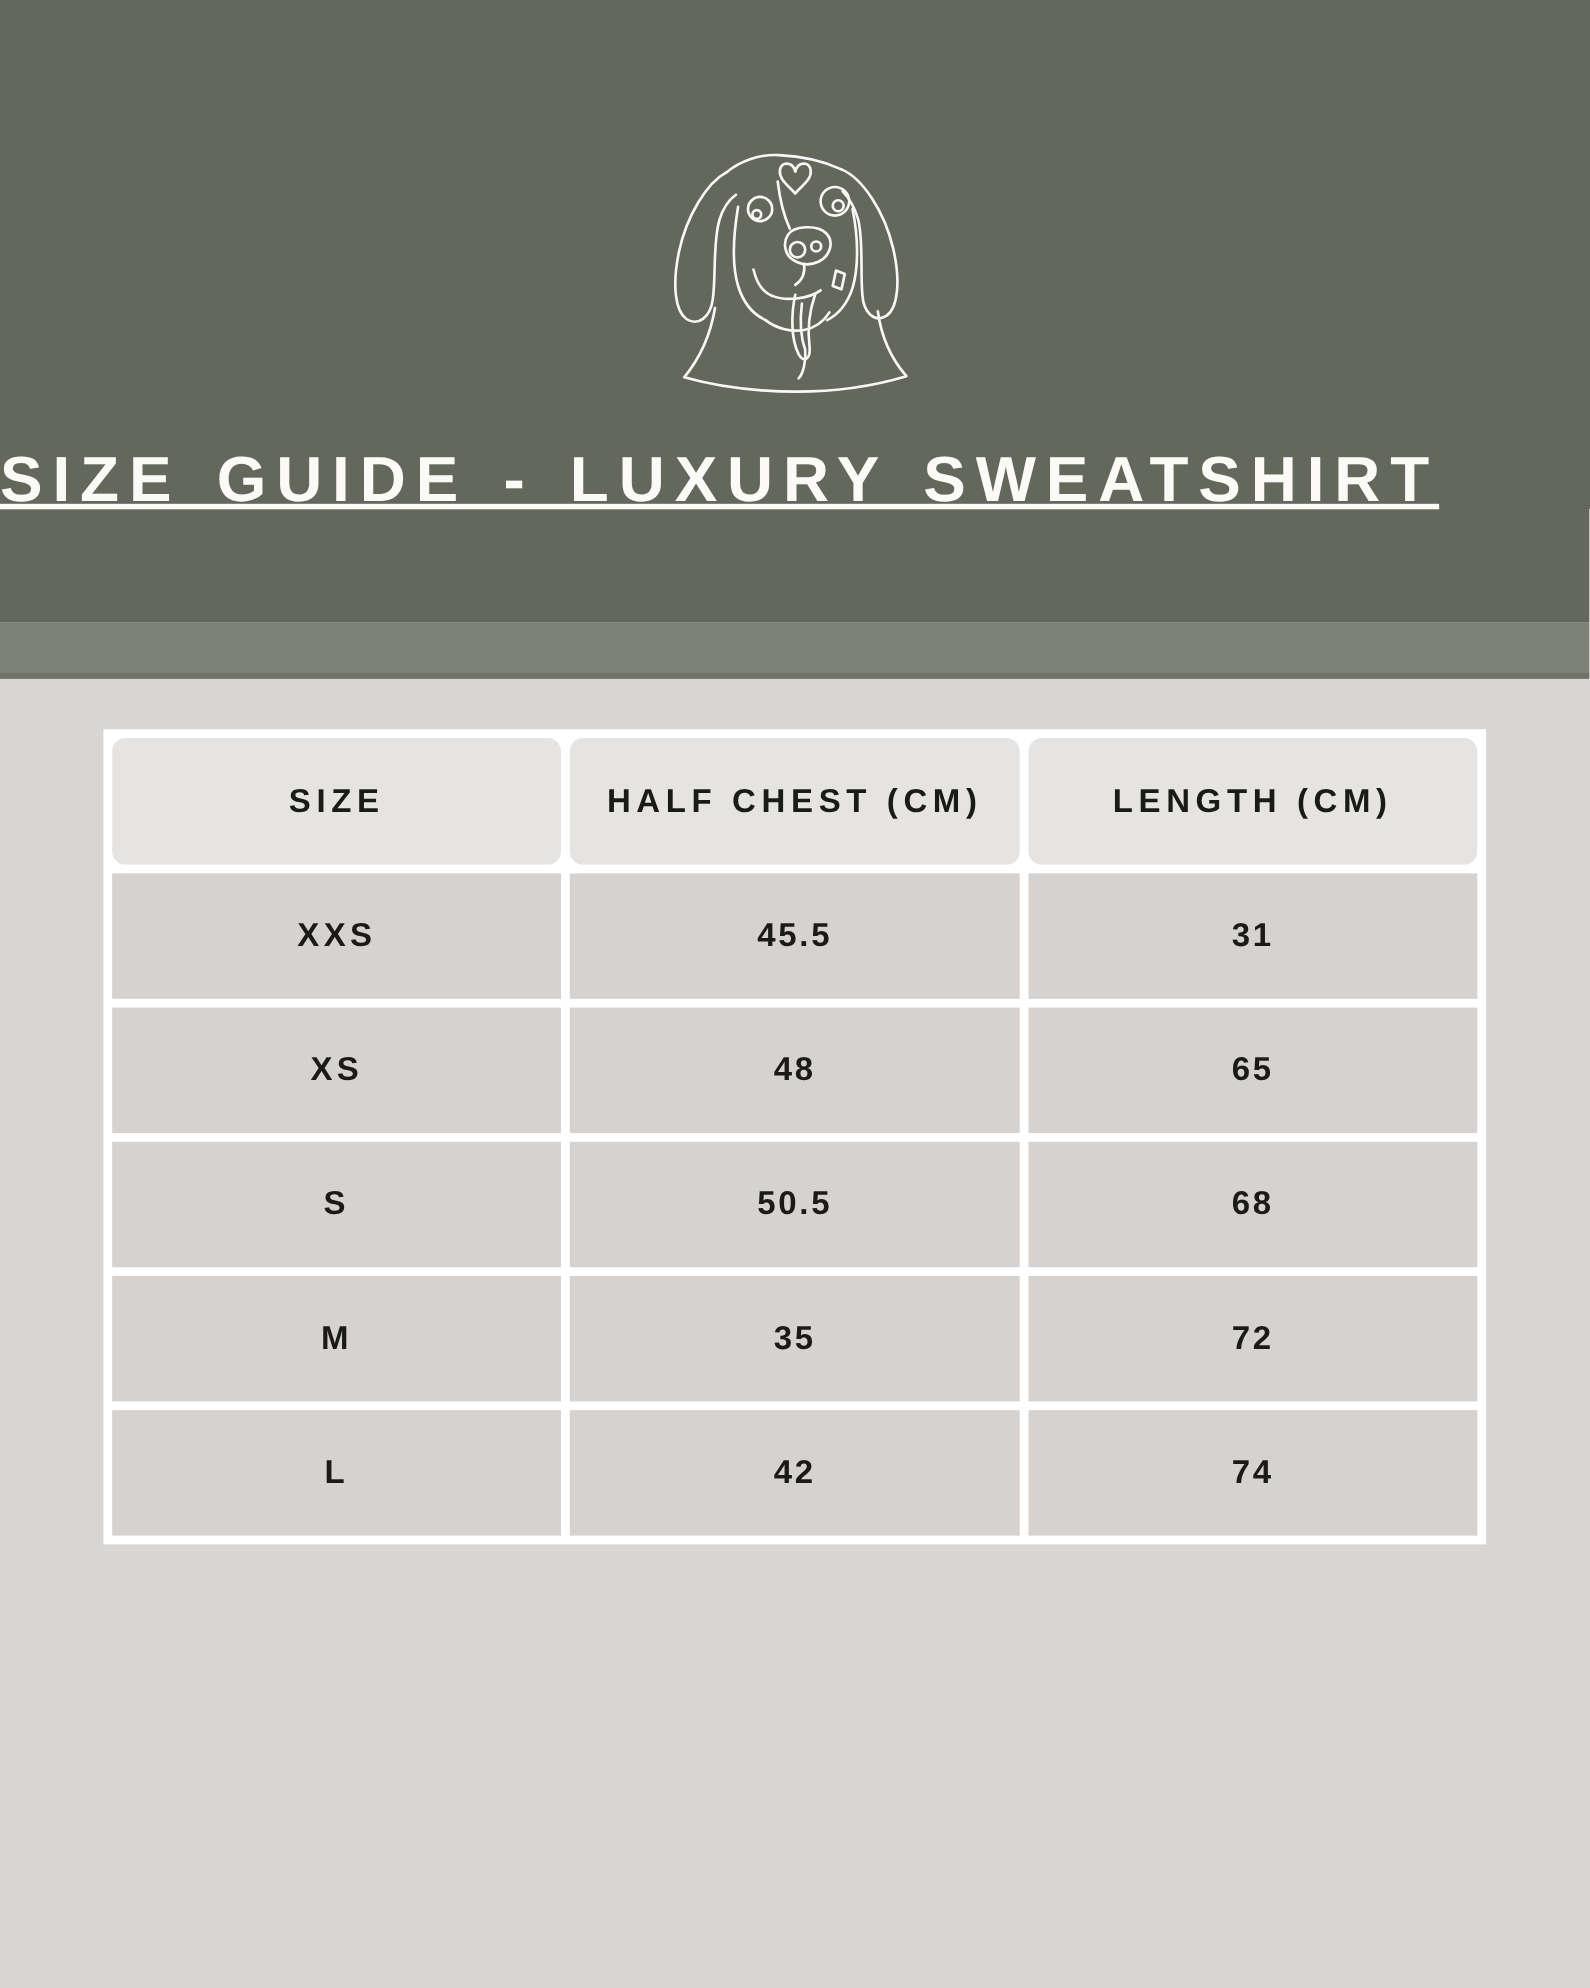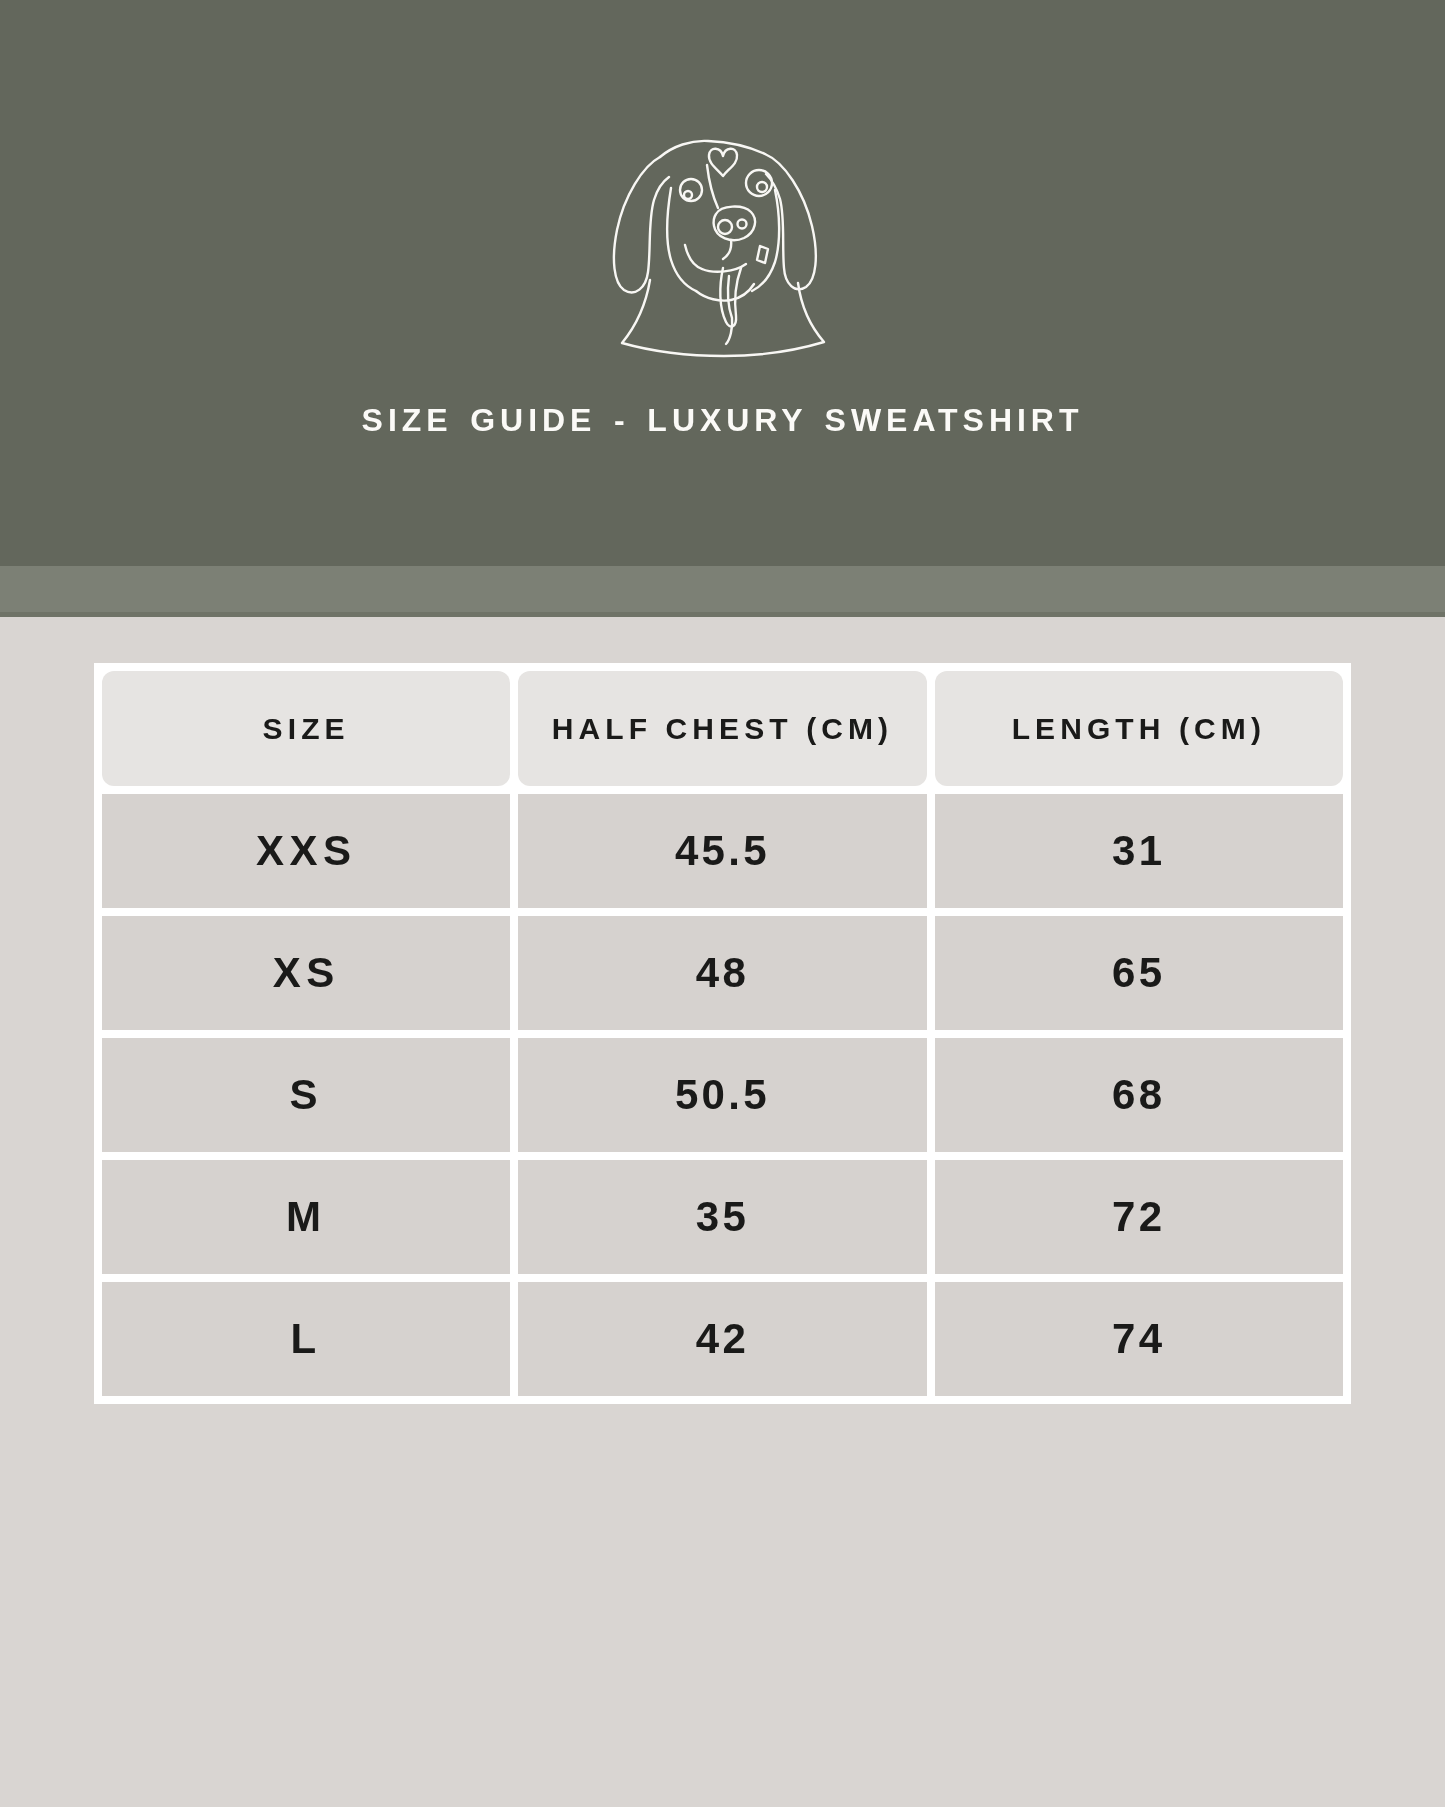--- a/index.html
+++ b/index.html
@@ -20,26 +20,27 @@
     width: 100%;
     height: 566px;
     background: #63675c;
     box-sizing: border-box;
     padding-top: 100px;
     text-align: center;
   }
   .hero svg { display: block; margin: 0 auto; }
   .hero-title {
     margin: 42px 0 0 0;
-    font-size: 32px;
+    font-size: 58px;
     font-weight: 700;
     letter-spacing: 0.155em;
     word-spacing: 0.12em;
     color: #fbfaf7;
-    text-align: center;
+    text-align: left;
+    text-decoration: underline;
   }
   .hero-band {
     width: 100%;
     height: 46px;
     background: #7c8075;
     border-bottom: 5px solid #6f7367;
     box-sizing: content-box;
   }
 
   
@@ -65,21 +66,21 @@
     height: 113px;
     background: #e6e4e2;
     font-size: 30px;
     font-weight: 700;
     letter-spacing: 0.17em;
     border-radius: 12px;
   }
   table.size-table td {
     height: 112px;
     background: #d6d2cf;
-    font-size: 42px;
+    font-size: 30px;
     font-weight: 700;
     margin-top: 14px;
   }
   td.size-cell   { letter-spacing: 0.13em; }
   td.number-cell { letter-spacing: 0.08em; }
 </style>
 </head>
 <body>
 
 <div class="page">

